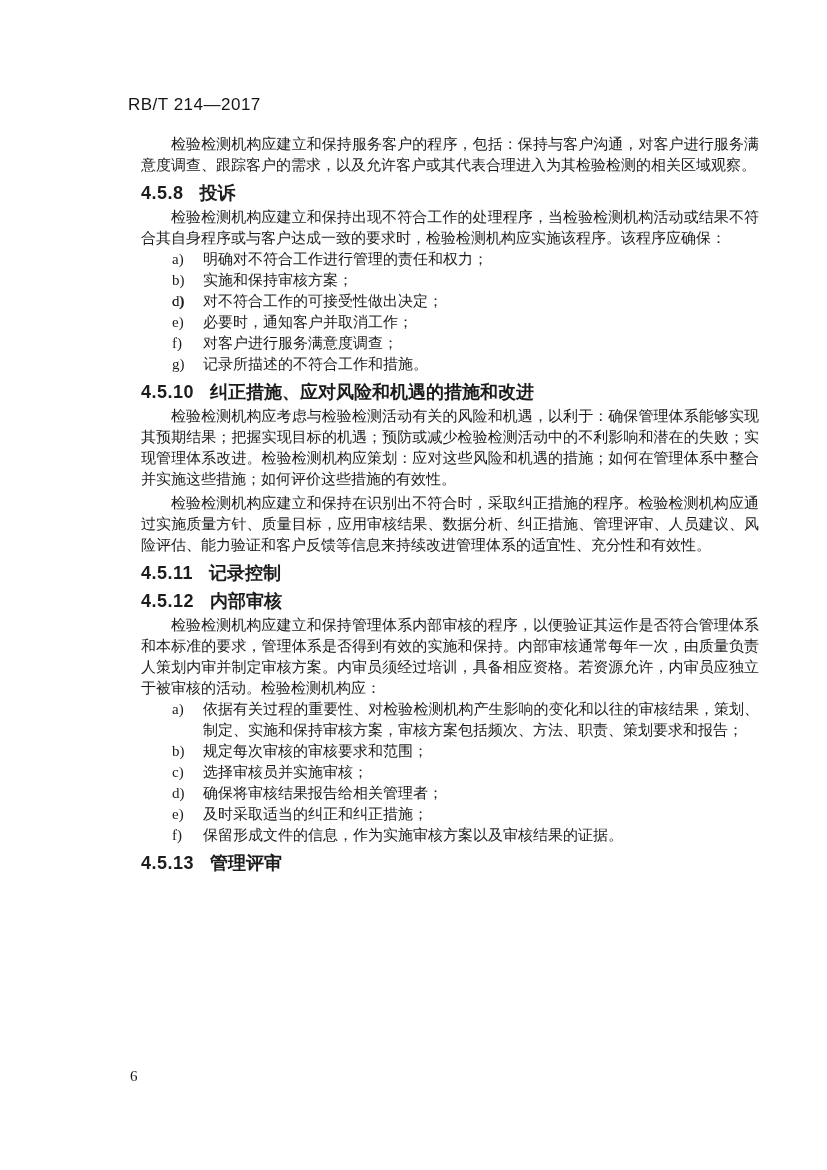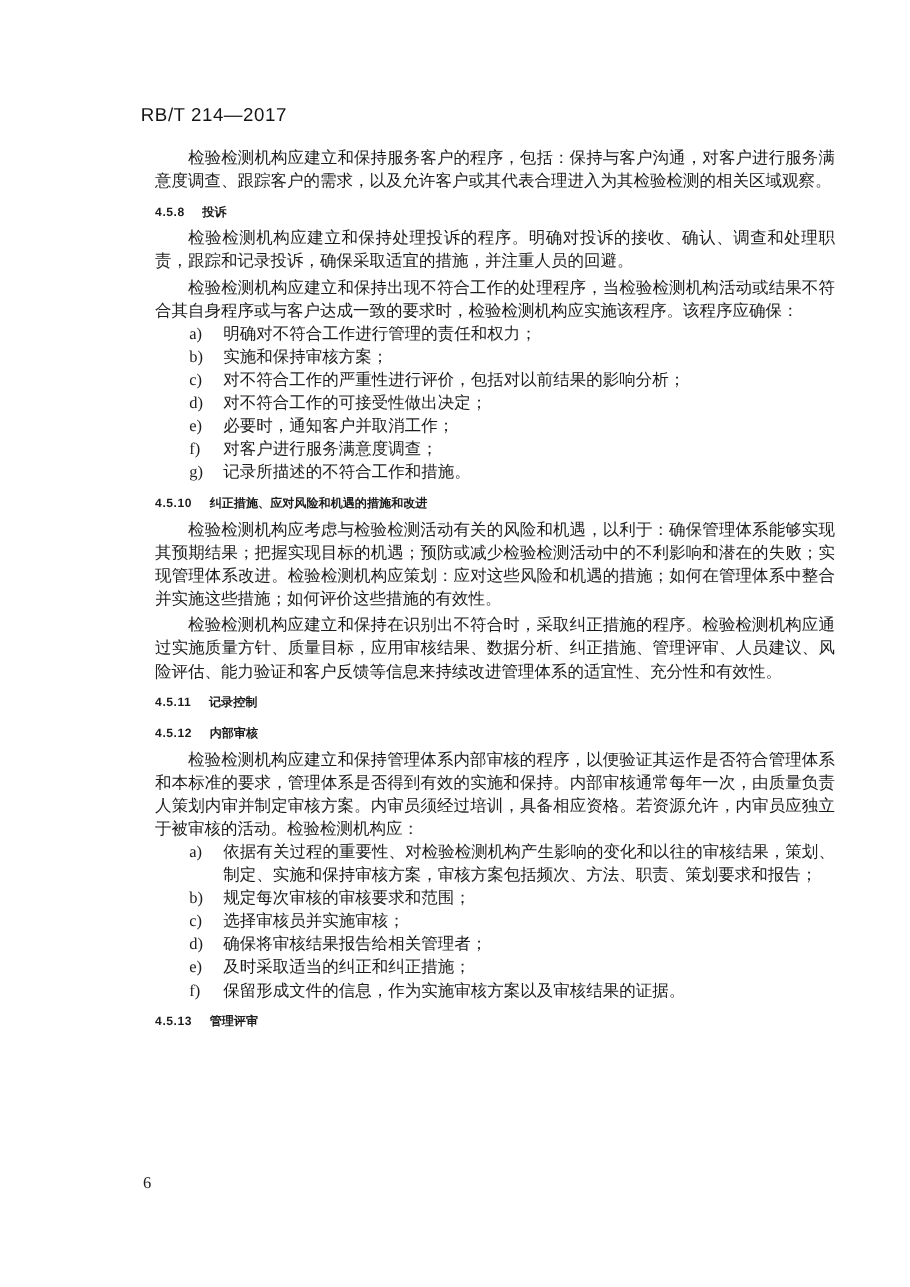--- a/index.html
+++ b/index.html
@@ -28,21 +28,21 @@
     text-align:justify;
     margin-left:13px;
   }
   .para{
     margin:3px 0 0 0;
     text-indent:2em;
   }
   .heading{
     font-family:"Liberation Sans","DejaVu Sans",sans-serif;
     font-weight:bold;
-    font-size:11px;
+    font-size:18px;
     line-height:22px;
     margin:6px 0 2px 0;
     text-align:left;
   }
   .heading .hnum{margin-right:16px;letter-spacing:0.5px;}
   .list{
     list-style:none;
     margin:0;
     padding:0 0 0 62px;
   }
@@ -71,35 +71,33 @@
     <span>RB/T 214—2017</span>
   </div>
 
   <div class="content">
 
     <p class="para">检验检测机构应建立和保持服务客户的程序，包括：保持与客户沟通，对客户进行服务满意度调查、跟踪客户的需求，以及允许客户或其代表合理进入为其检验检测的相关区域观察。</p>
 
     <h3 class="heading">
       <span class="hnum">4.5.8</span><span class="htitle">投诉</span>
     </h3>
-    <p class="para">检验检测机构应建立和保持处理投诉的程序。明确对投诉的接收、确认、调查和处理职责，跟踪和记录投诉，确保采取适宜的措施，并注重人员的回避。</p>
 
     <p class="para">检验检测机构应建立和保持出现不符合工作的处理程序，当检验检测机构活动或结果不符合其自身程序或与客户达成一致的要求时，检验检测机构应实施该程序。该程序应确保：</p>
     <ul class="list">
       <li class="item">
         <span class="label">a)</span>
         <span class="text">明确对不符合工作进行管理的责任和权力；</span>
       </li>
       <li class="item">
         <span class="label">b)</span>
         <span class="text">实施和保持审核方案；</span>
       </li>
       <li class="item">
         <span class="label">c)</span>
-        <span class="text">对不符合工作的严重性进行评价，包括对以前结果的影响分析；</span>
       </li>
       <li class="item">
         <span class="label">d)</span>
         <span class="text">对不符合工作的可接受性做出决定；</span>
       </li>
       <li class="item">
         <span class="label">e)</span>
         <span class="text">必要时，通知客户并取消工作；</span>
       </li>
       <li class="item">

